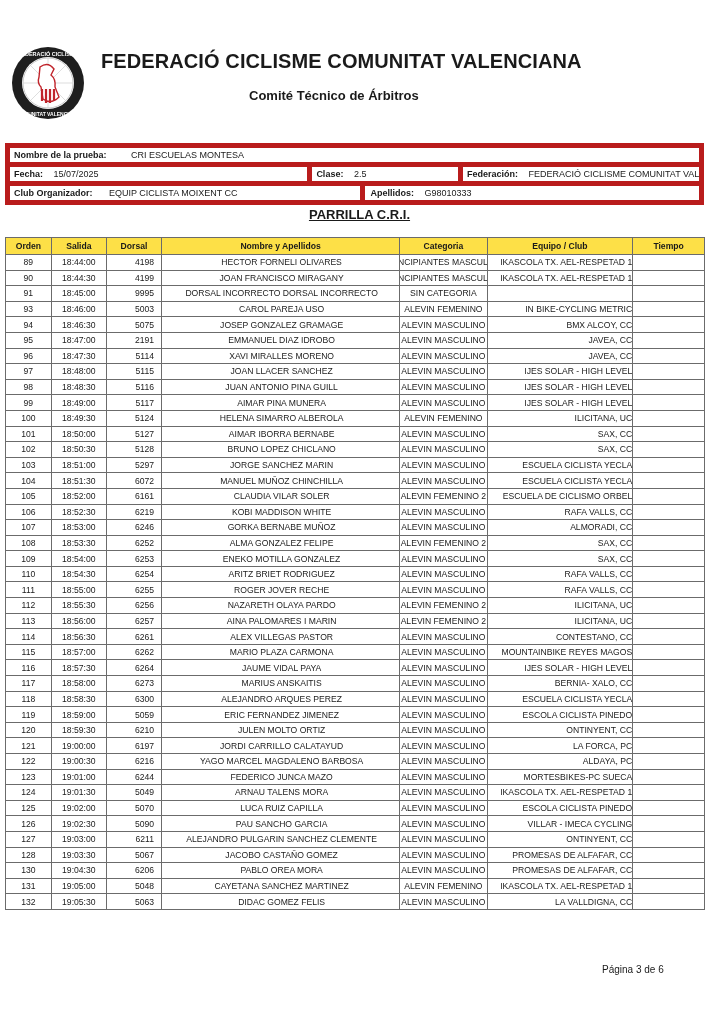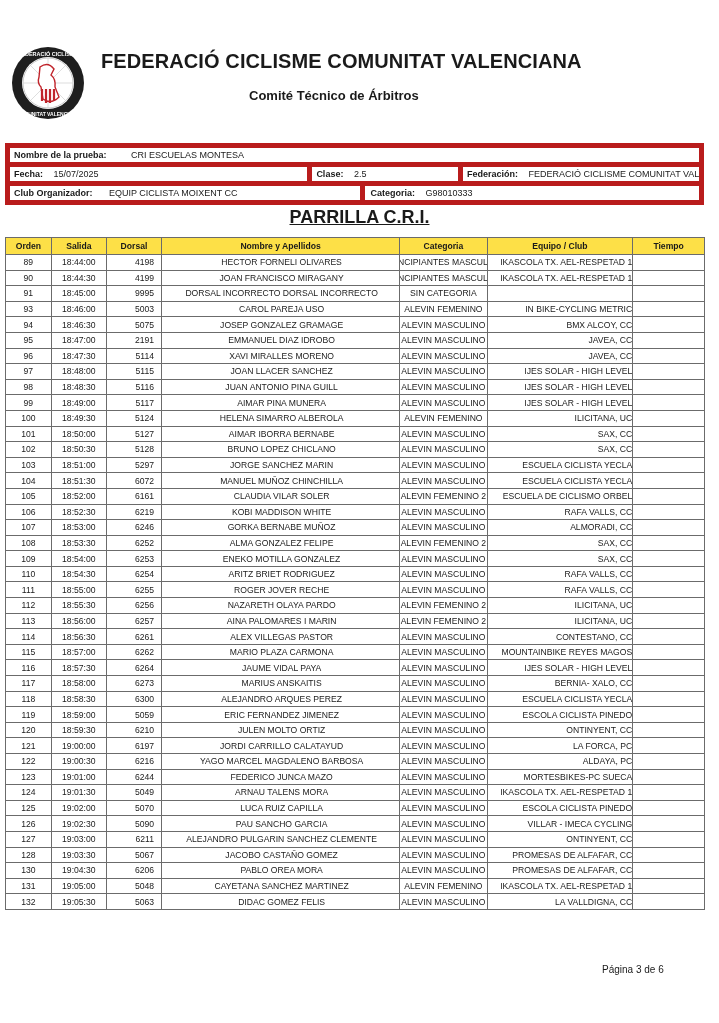--- a/index.html
+++ b/index.html
@@ -6,21 +6,21 @@
   body { width: 719px; height: 1023px; position: relative; font-family: "Liberation Sans", sans-serif; color: #1a1a1a; overflow: hidden; }
   .logo { position: absolute; left: 10px; top: 45px; width: 76px; height: 76px; }
   .title { position: absolute; left: 100px; top: 50px; width: 560px; font-size: 20px; font-weight: bold; letter-spacing: 0.1px; text-align: left; padding-left: 1px; }
   .subtitle { position: absolute; left: 249px; top: 88px; font-size: 13px; font-weight: bold; }
 
   .info { position: absolute; left: 5px; top: 143px; width: 699px; border-collapse: collapse; font-size: 9px; }
   .info td { border: 5px solid #b91c1c; height: 14px; padding: 0 4px; white-space: nowrap; overflow: hidden; }
   .info .lbl { font-weight: bold; }
   .info .val { padding-left: 8px; }
 
-  .section-title { position: absolute; left: 0; top: 207px; width: 719px; text-align: center; font-size: 18px; font-weight: bold; text-decoration: underline; }
+  .section-title { position: absolute; left: 0; top: 207px; width: 719px; text-align: center; font-size: 13px; font-weight: bold; text-decoration: underline; }
 
   table.grid { position: absolute; left: 5px; top: 237px; border-collapse: collapse; font-size: 8.6px; table-layout: fixed; width: 700px; }
   table.grid th, table.grid td { border: 1px solid #6b6b6b; height: 14.6px; padding: 0; white-space: nowrap; overflow: hidden; }
   table.grid th { background: #fde047; font-weight: bold; text-align: center; height: 16px; }
   table.grid td.c-orden, table.grid td.c-salida { text-align: center; }
   table.grid td.c-dorsal { text-align: right; padding-right: 7px; }
   table.grid td.c-nombre { text-align: center; padding-left: 2px; }
   table.grid td.c-club { text-align: right; padding-left: 2px; }
   td.c-cat { position: relative; }
   td.c-cat .wrap { position: absolute; left: 0; right: 0; top: 0; bottom: 0; overflow: hidden; display: flex; justify-content: center; align-items: center; }
@@ -88,21 +88,21 @@
       <span class="lbl">Federación:</span>
       <span class="val">FEDERACIÓ CICLISME COMUNITAT VALENCIANA</span>
     </td>
   </tr>
   <tr>
     <td colspan="5">
       <span class="lbl">Club Organizador:</span>
       <span class="val" style="padding-left:14px">EQUIP CICLISTA MOIXENT CC</span>
     </td>
     <td colspan="3">
-      <span class="lbl" style="padding-left:2px">Categoria:</span>
+      <span class="lbl" style="padding-left:2px">Apellidos:</span>
       <span class="val">G98010333</span>
     </td>
   </tr>
 </tbody>
   </table>
 
 <div class="section-title">PARRILLA C.R.I.</div>
 
 <table class="grid">
   <colgroup>

